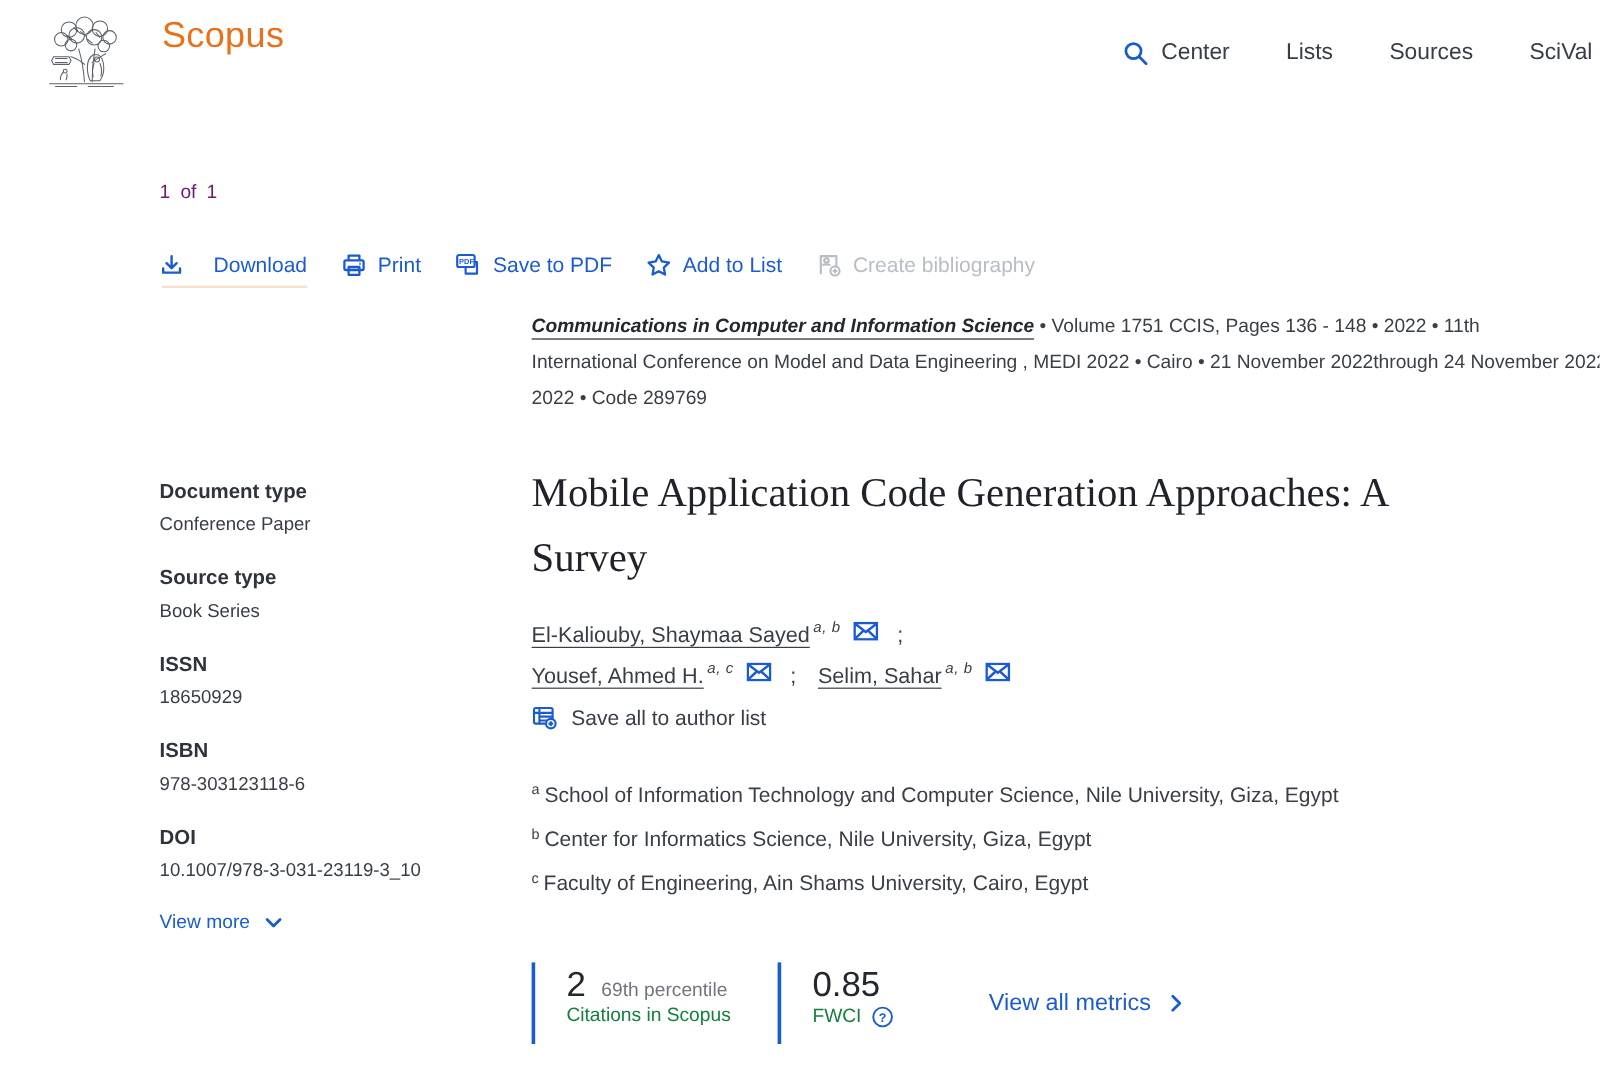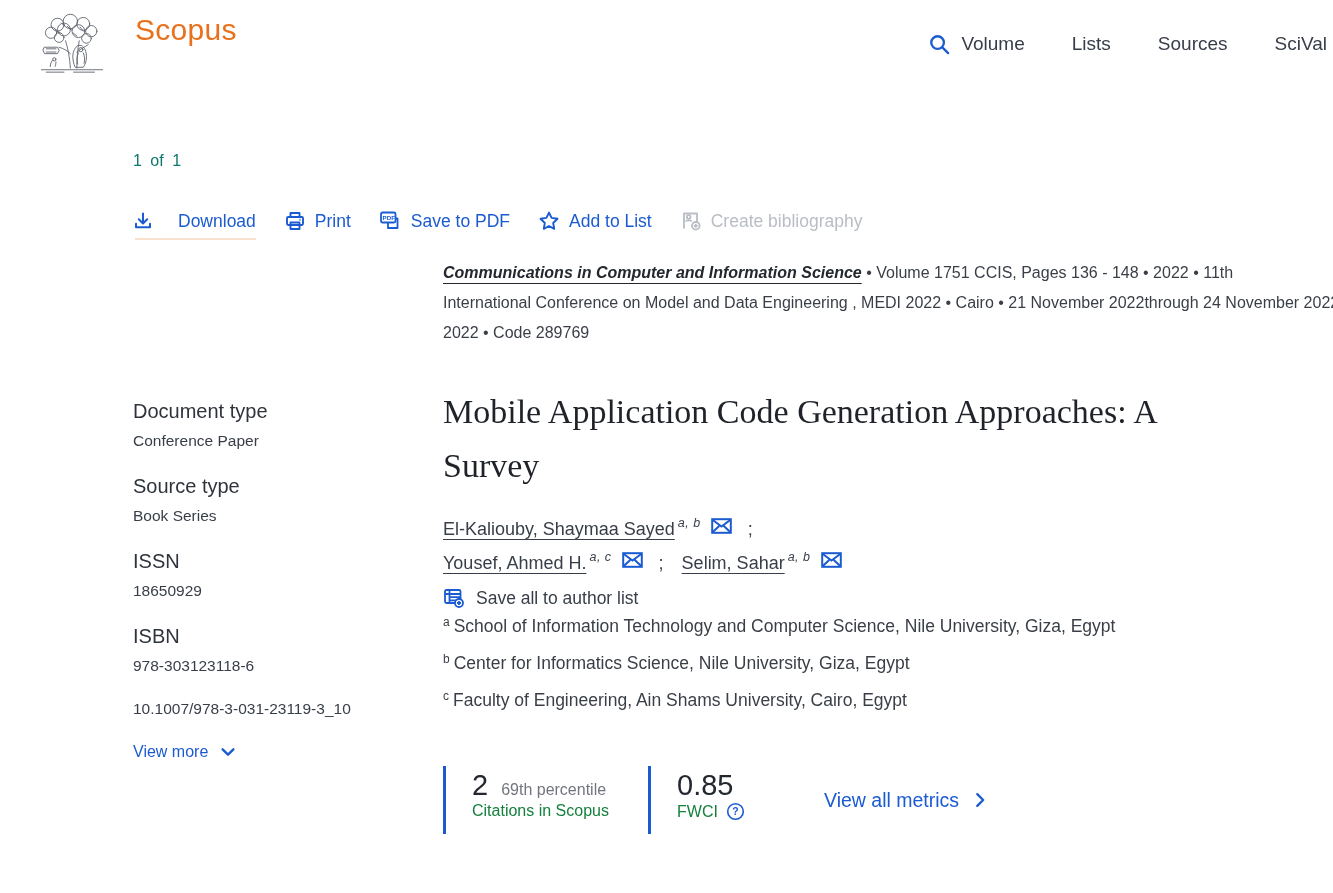--- a/index.html
+++ b/index.html
@@ -8,34 +8,34 @@
 
   
   .header { display:flex; align-items:center; height:82px; padding:6px 6px 0 35px; }
   .brand { display:flex; align-items:flex-start; text-decoration:none; cursor:pointer; }
   .brand-name { margin-left:26px; font-size:30px; color:#e9711c; letter-spacing:.3px; }
   .nav { margin-left:auto; display:flex; align-items:center; gap:47px; font-size:19px; color:#383e48; }
   .nav-item { display:flex; align-items:center; gap:10px; cursor:pointer; white-space:nowrap; }
 
   
   .main { padding-left:133px; }
-  .pager { margin-top:70px; font-size:16px; color:#0f766e; word-spacing:4px; }
+  .pager { margin-top:70px; font-size:16px; color:#701a75; word-spacing:4px; }
 
   .toolbar { margin-top:40px; display:flex; align-items:center; gap:28px; }
   .tool { display:flex; align-items:center; gap:9px; font-size:17.5px; color:#1b5bd2; cursor:pointer; white-space:nowrap; }
   .tool.disabled { color:#b9bdc4; cursor:default; }
   .tool.focused { position:relative;gap:25px; }
   .tool.focused::after { content:""; position:absolute; left:2px; right:0; bottom:-8px; height:2px; background:#f8e0cd; }
 
   .content { display:flex; margin-top:26px; }
   .leftcol { width:310px; flex:none; padding-top:142px; }
   .rightcol { flex:1; min-width:0; }
 
   
-  .field-label { font-size:20px; font-weight:normal; color:#2f343c; margin-bottom:9px; }
+  .field-label { font-size:17px; font-weight:bold; color:#2f343c; margin-bottom:9px; }
   .field-value { font-size:15.5px; color:#383e48; margin-bottom:25px; }
   .view-more { display:flex; align-items:center; gap:11px; color:#1b5bd2; font-size:16px; margin-top:8px; cursor:pointer; }
 
   
   .pubinfo { font-size:16px; line-height:30px; color:#3a3f47; }
   .publine { white-space:nowrap; }
   .source-link { font-family:"Liberation Sans", sans-serif; font-weight:bold; font-style:italic;
     color:#23272e; text-decoration:underline; text-underline-offset:5px; cursor:pointer; }
 
   
@@ -43,21 +43,21 @@
     font-size:34px; line-height:54px; font-weight:400; color:#1f2329; }
 
   .authors { margin-top:26px; font-size:18px; color:#383e48; }
   .author-row { display:flex; align-items:center; margin-bottom:13px; }
   .author-link { color:#383e48; text-decoration:underline; text-underline-offset:4px; cursor:pointer; }
   .author-sup { font-size:12.5px; position:relative; top:-7px; margin-left:3px; letter-spacing:.5px;font-style:italic; }
   .mail-icon { margin-left:10px; position:relative; top:-4px; cursor:pointer; }
   .author-sep { margin-left:16px; margin-right:18px; }
   .save-all { display:flex; align-items:center; gap:11px; font-size:17.5px; color:#383e48; margin-top:2px; cursor:pointer; }
 
-  .affils { font-size:17.5px; color:#3a3f47; }
+  .affils { margin-top:36px; font-size:17.5px; color:#3a3f47; }
   .affil { line-height:35px; }
   .affil-sup { font-size:12px; position:relative; top:-6px; margin-right:4px; }
 
   
   .metrics { margin-top:46px; display:flex; align-items:stretch; }
   .metric { border-left:3px solid #1b5bd2; padding:3px 0 4px 26px; min-height:68px; }
   .metric.m1 { width:205px; }
   .metric.m2 { width:150px; }
   .metric-top { display:flex; align-items:baseline; gap:13px; }
   .metric-value { font-size:29px; color:#23272e; }
@@ -98,21 +98,21 @@
     <span class="brand-name">Scopus</span>
   </a>
   <div class="nav">
     <div class="nav-item">
       <span>
         <svg width="23" height="23" viewBox="0 0 24 24">
             <circle cx="10" cy="10" r="6.6" fill="none" stroke="#1b5bd2" stroke-width="2.4"></circle>
             <line x1="15.2" y1="15.2" x2="21" y2="21" stroke="#1b5bd2" stroke-width="2.4" stroke-linecap="round"></line>
           </svg>
       </span>
-      <span>Volume</span>
+      <span>Center</span>
     </div>
     <div class="nav-item">
         <span>Lists</span>
       </div>
     <div class="nav-item">
         <span>Sources</span>
       </div>
     <div class="nav-item">
         <span>SciVal</span>
       </div>
@@ -179,20 +179,21 @@
 
     <div class="leftcol">
       <div class="field-label">Document type</div>
       <div class="field-value">Conference Paper</div>
       <div class="field-label">Source type</div>
       <div class="field-value">Book Series</div>
       <div class="field-label">ISSN</div>
       <div class="field-value">18650929</div>
       <div class="field-label">ISBN</div>
       <div class="field-value">978-303123118-6</div>
+      <div class="field-label">DOI</div>
       <div class="field-value">10.1007/978-3-031-23119-3_10</div>
       <div class="view-more">
         <span>View more</span>
         <span>
           <svg width="18" height="18" viewBox="0 0 20 20" fill="none" stroke="#1b5bd2" stroke-width="2.6" stroke-linecap="round" stroke-linejoin="round">
               <path d="M4 7l6 6 6-6"></path>
             </svg>
         </span>
       </div>
     </div>

